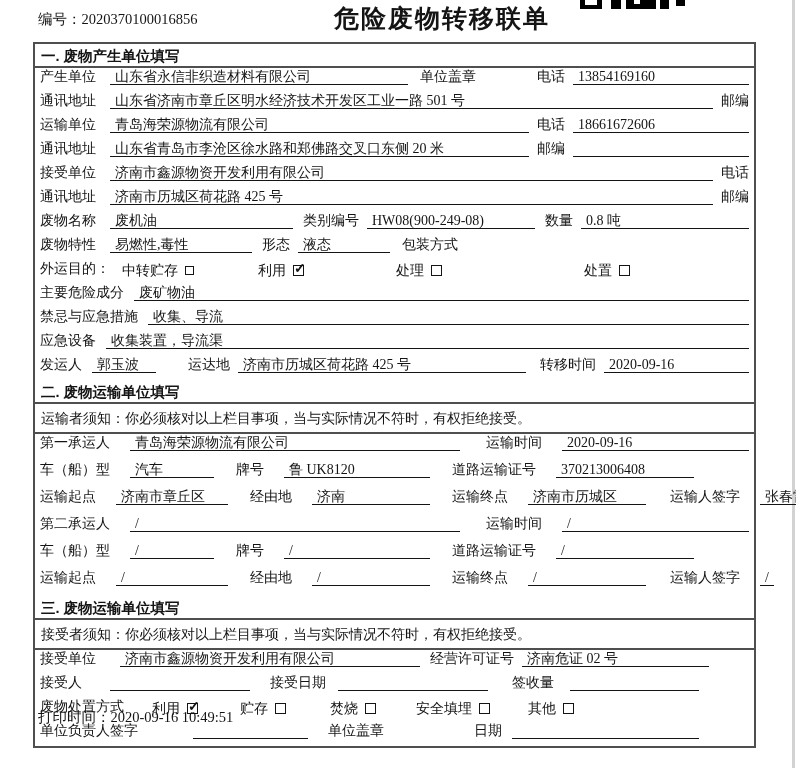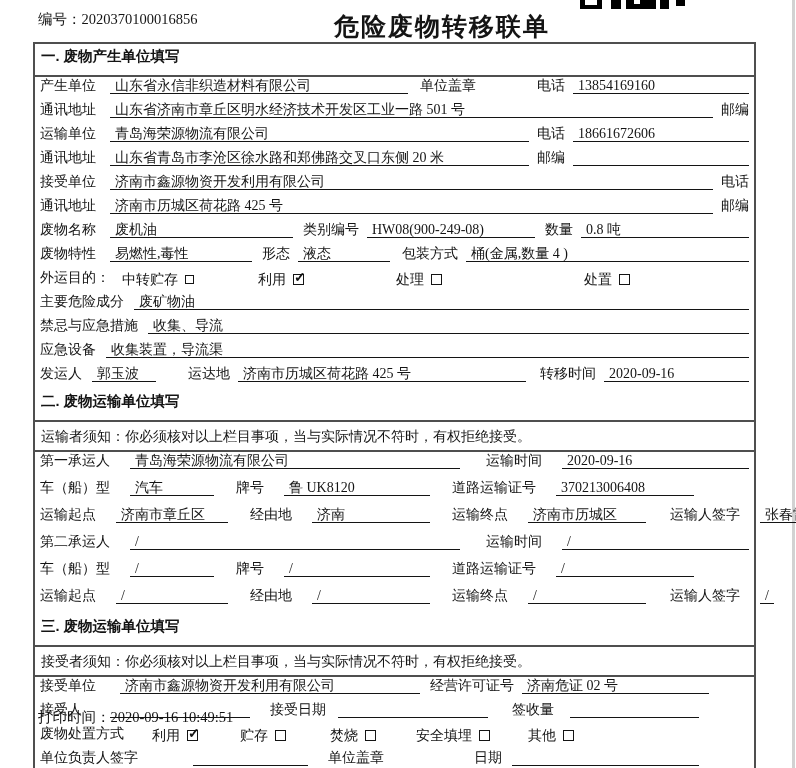--- a/index.html
+++ b/index.html
@@ -4,32 +4,32 @@
 <style>
   html,body { margin:0; padding:0; background:#fff; }
   .page {
     position:relative; width:796px; height:768px; background:#ffffff;
     font-family:"Liberation Serif","DejaVu Serif",serif;
     color:#141414; font-size:14px; overflow:hidden;
   }
   .doc-no { position:absolute; left:38px; top:10px; font-size:14.5px; white-space:nowrap; }
   .doc-title {
     position:absolute; left:334px; top:2px; font-size:25px; font-weight:bold;
-    letter-spacing:2px; font-family:"Liberation Sans","DejaVu Sans",sans-serif; white-space:nowrap;margin-top:8px;
+    letter-spacing:2px; font-family:"Liberation Sans","DejaVu Sans",sans-serif; white-space:nowrap;
   }
   .qr-frag { position:absolute; top:0; height:9px; background:#000; }
   .qr-white { position:absolute; top:0; background:#fff; }
   .edge-line { position:absolute; right:1px; top:0; width:3px; height:768px; background:#d2d2d2; }
 
   .sheet {
     position:absolute; left:33px; top:42px; width:723px;
     border:2px solid #4f4f4f; box-sizing:border-box; background:#fff;
   }
   .sec-title {
-    height:33px; line-height:25px; font-weight:bold; font-size:14.5px;
+    height:24px; line-height:25px; font-weight:bold; font-size:14.5px;
     font-family:"Liberation Sans","DejaVu Sans",sans-serif;
     border-bottom:2px solid #4f4f4f; padding-left:6px; box-sizing:border-box;
   }
   .notice-row {
     height:30px; line-height:30px; border-bottom:2px solid #4f4f4f;
     padding-left:6px; box-sizing:border-box; white-space:nowrap;
   }
   .row {
     display:flex; height:24px; padding:0 5px 3px 5px;
     box-sizing:border-box; white-space:nowrap;
@@ -137,21 +137,20 @@
         <span class="lb ml10">数量</span>
         <span class="f grow ml8">0.8 吨</span>
       </div>
 
       <div class="row">
         <span class="lb w62">废物特性</span>
         <span class="f w142f ml8">易燃性,毒性</span>
         <span class="lb ml10">形态</span>
         <span class="f w92f ml8">液态</span>
         <span class="lb ml12">包装方式</span>
-        <span class="f grow ml8">桶(金属,数量 4 )</span>
       </div>
 
       <div class="row">
         <span class="lb">外运目的：</span>
         <span class="opt ml12">
           <span>中转贮存</span>
           <span class="cb small"></span>
         </span>
         <span class="opt ml64">
           <span>利用</span>

